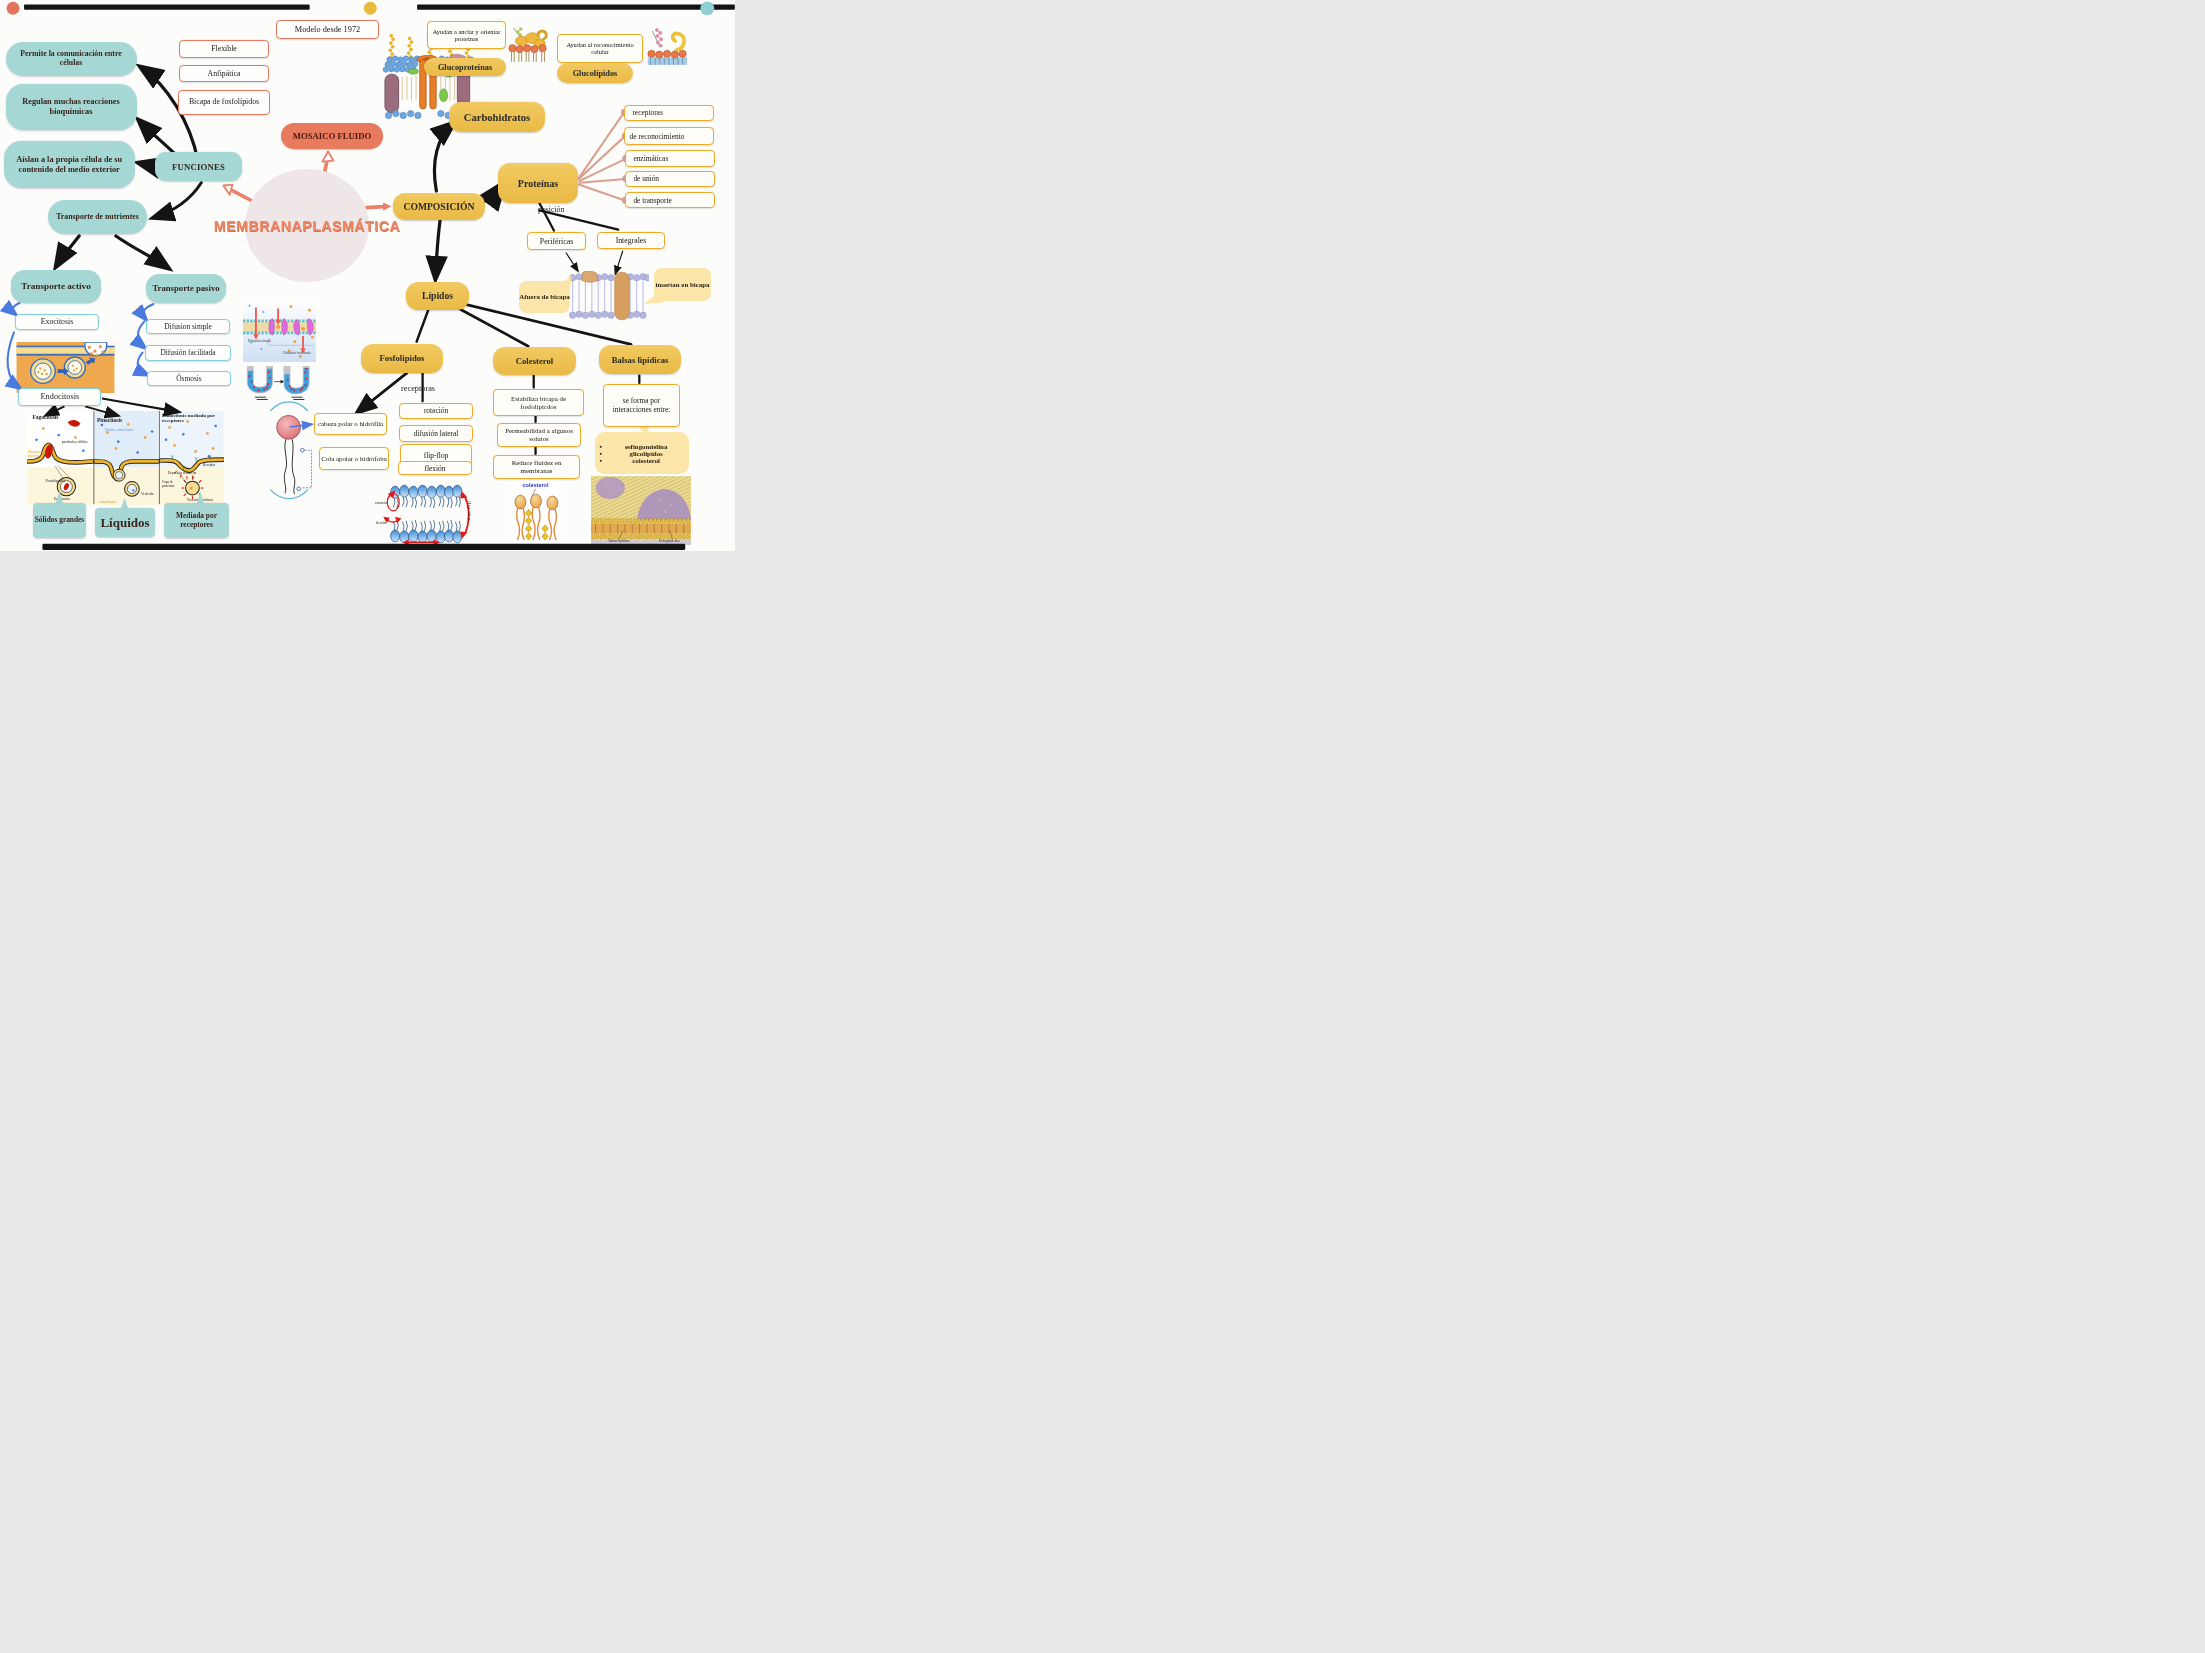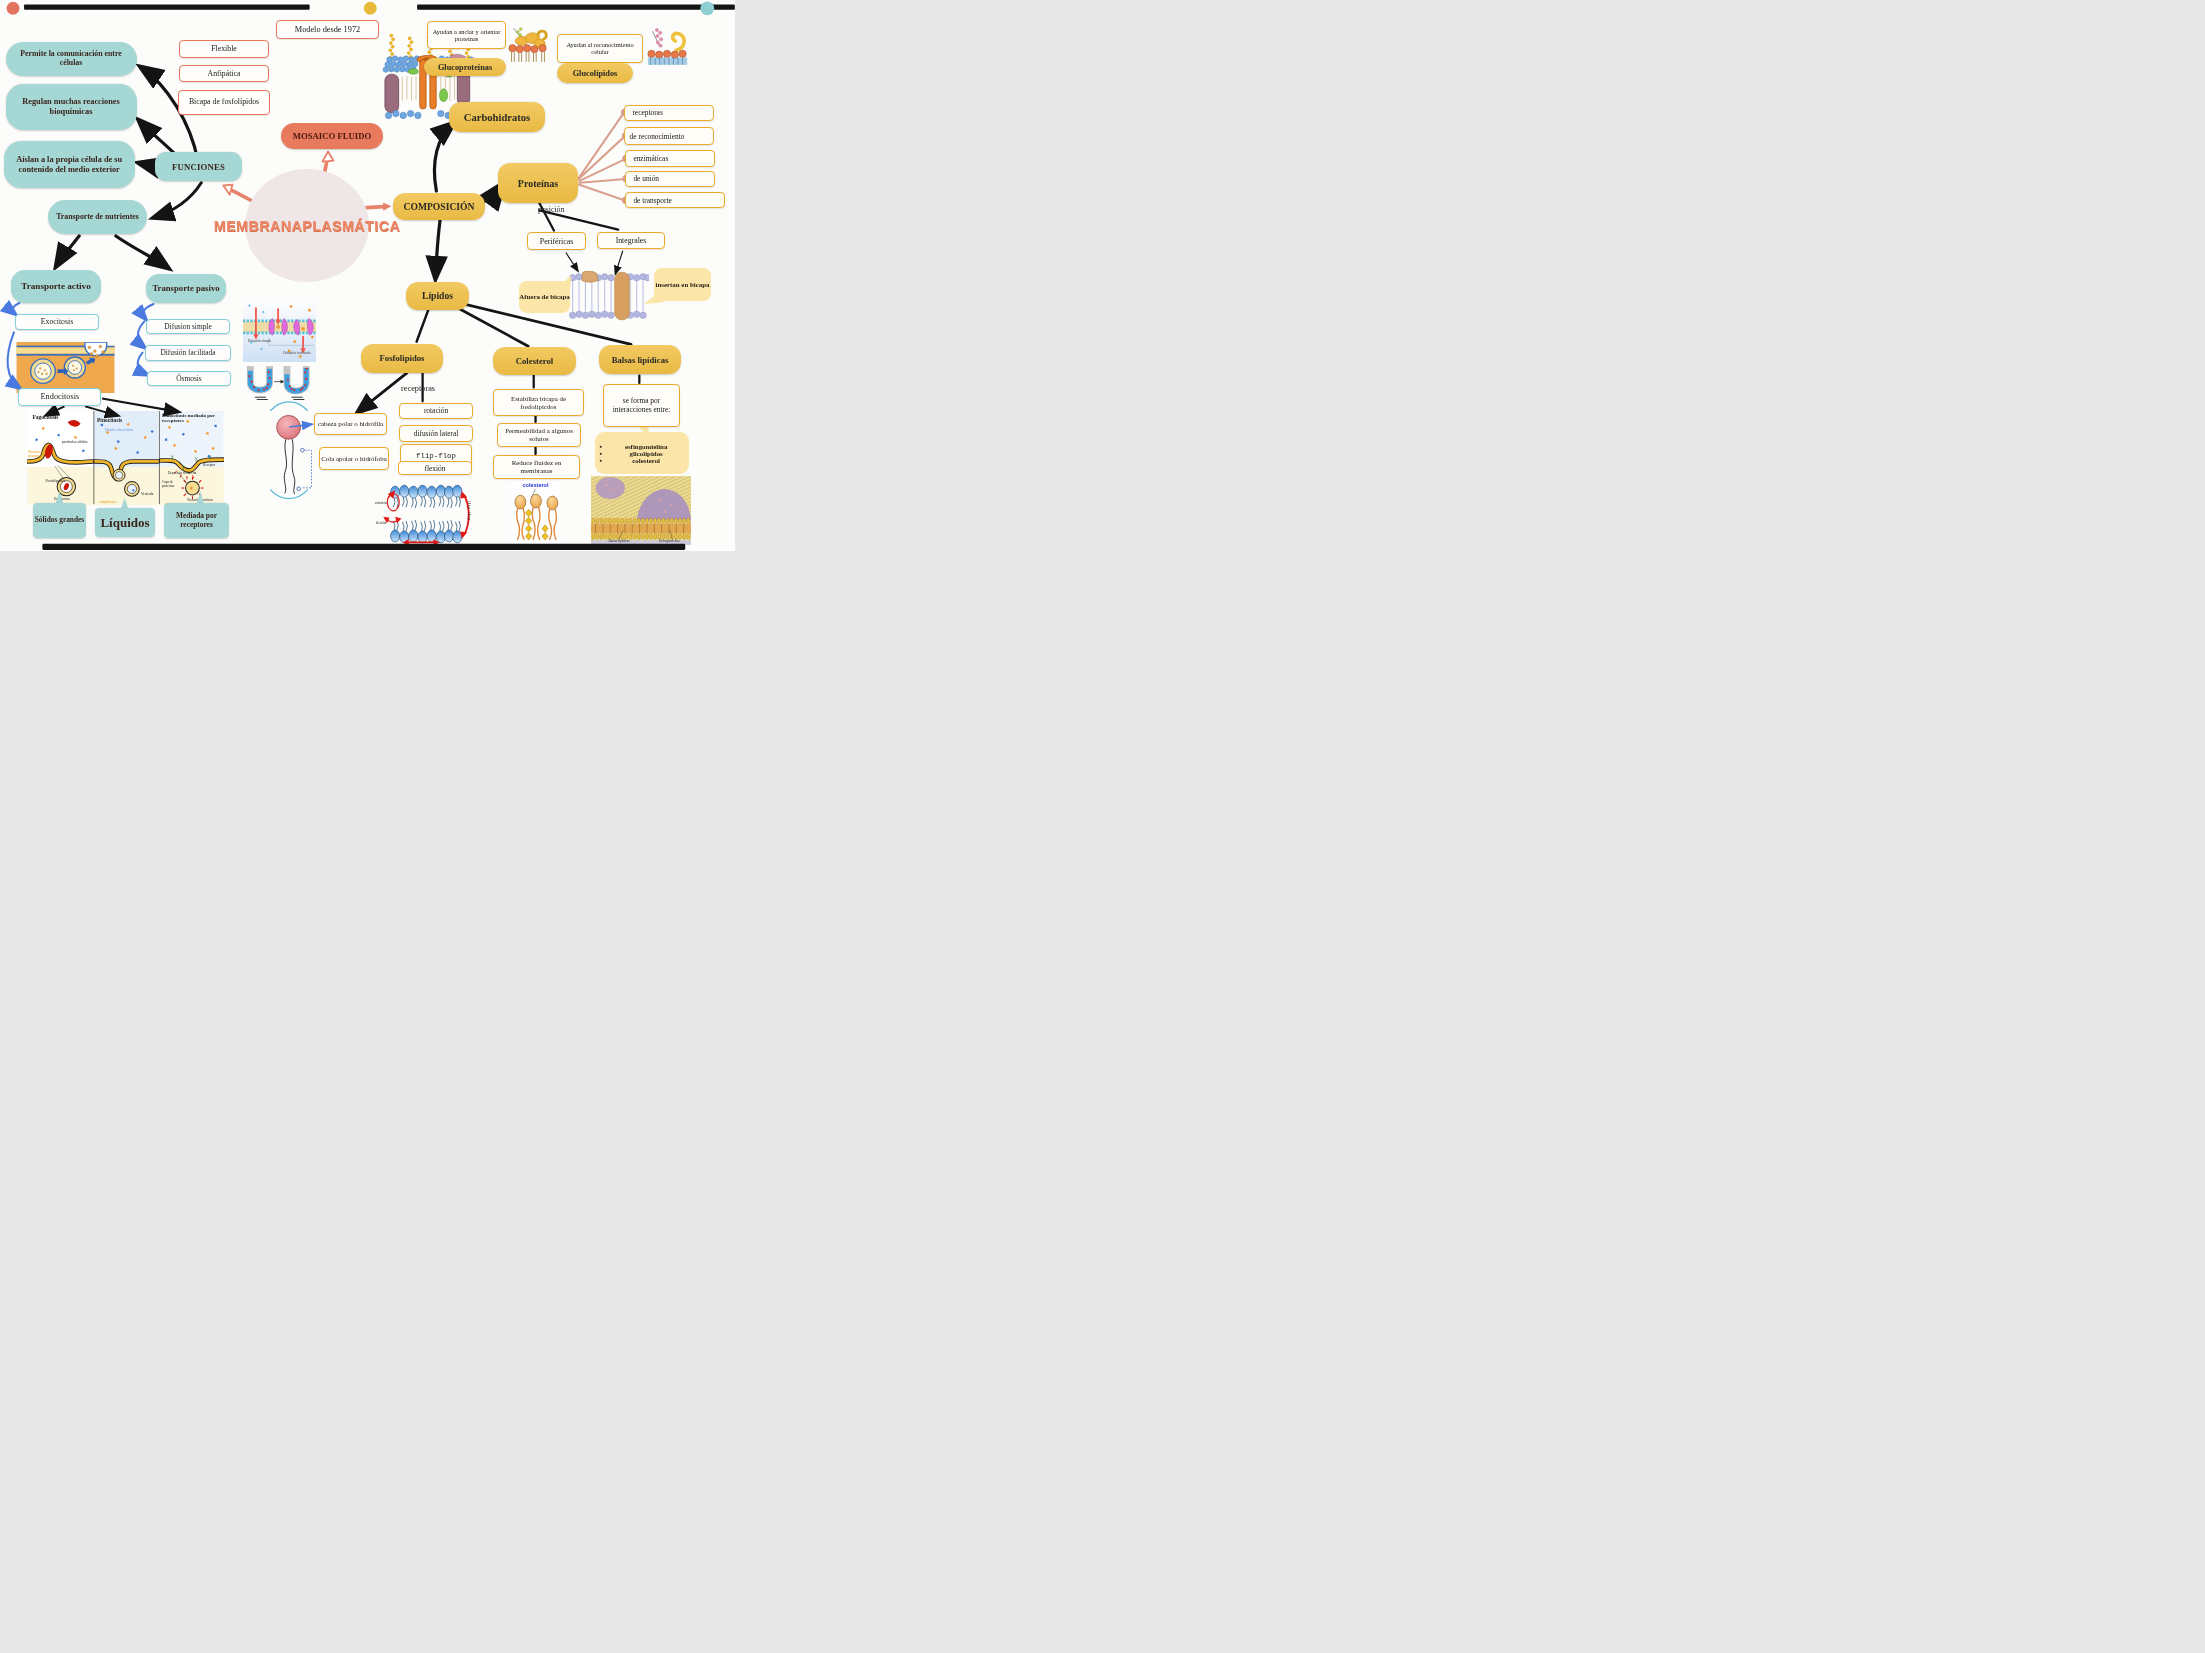--- a/index.html
+++ b/index.html
@@ -609,21 +609,21 @@
     </div>
 <div class="abs ybox" style="left:624px;top:127px;width:90px;height:18.4px;font-size:7.4px;display:flex;align-items:center;padding-left:4.6px;">
   <span>de reconocimiento</span>
     </div>
 <div class="abs ybox" style="left:625px;top:150px;width:90px;height:17px;font-size:7.4px;display:flex;align-items:center;padding-left:7.4px;">
   <span>enzimáticas</span>
     </div>
 <div class="abs ybox" style="left:625px;top:171px;width:90px;height:15.6px;font-size:7.4px;display:flex;align-items:center;padding-left:7.4px;">
   <span>de unión</span>
     </div>
-<div class="abs ybox" style="left:625px;top:192px;width:100px;height:16px;font-size:7.4px;display:flex;align-items:center;padding-left:7.4px;">
+<div class="abs ybox" style="left:625px;top:192px;width:90px;height:16px;font-size:7.4px;display:flex;align-items:center;padding-left:7.4px;">
   <span>de transporte</span>
     </div>
 
 <div class="abs" style="left:538px;top:205px;font-size:7.8px;">posición</div>
 <div class="abs ybox cen" style="left:527px;top:232px;width:59px;height:18.4px;font-size:7.8px;">
   <span>Periféricas</span>
     </div>
 <div class="abs ybox cen" style="left:597px;top:232px;width:68px;height:16.5px;font-size:7.8px;">
   <span>Integrales</span>
     </div>
@@ -678,21 +678,21 @@
   <span>Balsas lipídicas</span>
     </div>
 
 <div class="abs" style="left:401px;top:384px;font-size:8.3px;">receptoras</div>
 <div class="abs ybox cen" style="left:399px;top:403px;width:74px;height:15.6px;font-size:7.4px;">
   <span>rotación</span>
     </div>
 <div class="abs ybox cen" style="left:399px;top:425px;width:74px;height:16.5px;font-size:7.4px;">
   <span>difusión lateral</span>
     </div>
-<div class="abs ybox cen" style="left:400px;top:444px;width:72px;height:23px;font-size:7.4px;font-family:Liberation Mono, monospace;">
+<div class="abs ybox cen" style="left:400px;top:444px;width:72px;height:23px;font-size:7.4px;">
   <span>flip-flop</span>
     </div>
 <div class="abs ybox cen" style="left:398px;top:461px;width:74px;height:14.2px;font-size:7.4px;">
   <span>flexión</span>
     </div>
 
 <div class="abs ybox cen" style="left:314px;top:413px;width:73px;height:22px;font-size:6.9px;line-height:1.12;">
   <span>cabeza polar o hidrófila</span>
     </div>
 <div class="abs ybox cen" style="left:319px;top:447px;width:70px;height:23px;font-size:6.9px;line-height:1.12;">

